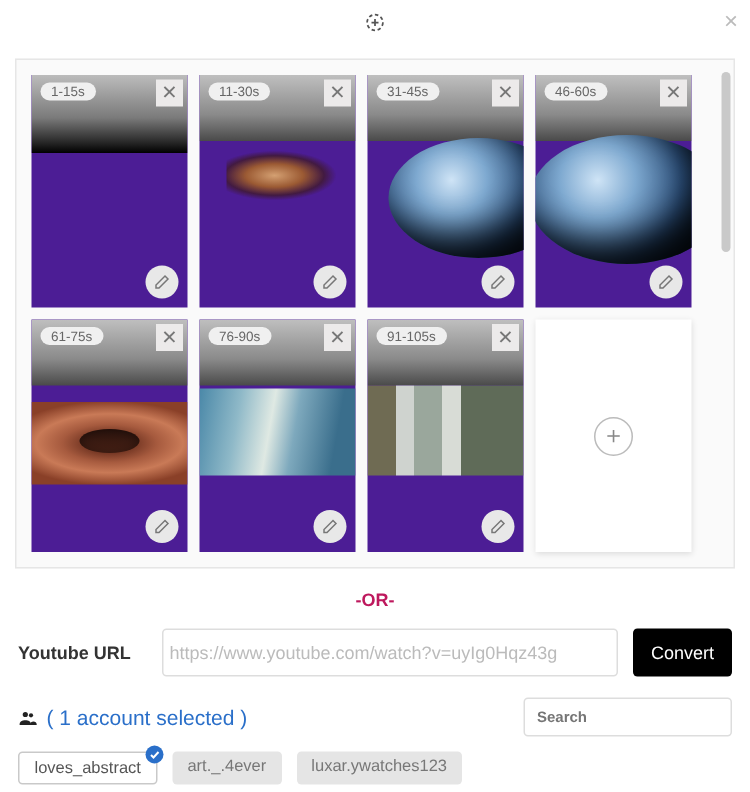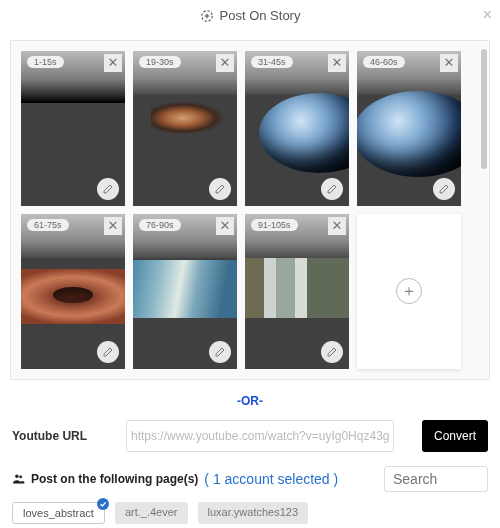--- a/index.html
+++ b/index.html
@@ -56,21 +56,21 @@
   .grid {
     display: flex;
     flex-wrap: wrap;
     gap: 8px;
     padding-right: 14px;
   }
   .clip {
     width: 104px;
     height: 155px;
     position: relative;
-    background: #404040;
+    background: #4c1d95;
     overflow: hidden;
   }
   .clip .badge {
     position: absolute;
     top: 5px;
     left: 6px;
     background: #f0f0f0;
     color: #666;
     font-size: 9px;
     padding: 1px 7px;
@@ -151,38 +151,38 @@
     background: #fff;
     box-shadow: 0 1px 4px rgba(0,0,0,.12);
     display:flex; align-items:center; justify-content:center;
     cursor:pointer;
   }
   .add-card .plus {
     width:26px; height:26px; border:1px solid #bbb; border-radius:50%;
     display:flex; align-items:center; justify-content:center;
     color:#888; font-size:16px; line-height:1;
   }
-  .or-sep { text-align:center; padding: 14px 0 8px; font-size:12px; color:#1d4ed8; font-weight:600; }
-  .row { display:flex; align-items:center; gap:28px; padding: 4px 12px; }
+  .or-sep { text-align:center; padding: 14px 0 8px; font-size:12px; color:#be185d; font-weight:600; }
+  .row { display:flex; align-items:center; gap:10px; padding: 4px 12px; }
   .row .lbl { width: 86px; font-size:12px; font-weight:600; color:#333; }
   .row input[type=text].url {
     flex:1; height:32px; border:1px solid #ddd; border-radius:3px;
     padding:0 4px; font-size:12px; color:#555; background:#fff;
   }
   .row input::placeholder { color:#bbb; }
   .btn-convert {
     height:32px; padding:0 12px; background:#000000; color:#fff;
     border:none; border-radius:3px; font-size:12px; cursor:pointer;
   }
   .pagesrow { display:flex; align-items:center; padding: 10px 12px 6px; gap:8px; }
   .pagesrow .lead { font-size:12px; font-weight:700; color:#222; display:flex; align-items:center; gap:6px;}
   .pagesrow .sel { font-size:14px; color:#2a6fc9; font-weight:400; }
   .pagesrow .search {
-    margin-left:auto; width:104px; height:26px; border:1px solid #ddd; border-radius:3px;
-    padding:0 8px; font-size:14px;
+    margin-left:auto; width:139px; height:26px; border:1px solid #ddd; border-radius:3px;
+    padding:0 8px; font-size:10px;font-weight:bold;
   }
   .chips { display:flex; gap:10px; padding: 4px 12px 14px; flex-wrap:wrap; }
   .chip {
     position:relative; padding:4px 10px; border-radius:3px; font-size:11px; color:#777;
     background:#e5e5e5; cursor:pointer;
   }
   .chip.selected {
     background:#fff; border:1px solid #c9c9c9; color:#555;
   }
   .chip.selected .tick{
@@ -196,21 +196,20 @@
 
 <div class="header">
   <span class="title-wrap">
     <span>
       <svg width="14" height="14" viewBox="0 0 24 24" fill="none" stroke="#555" stroke-width="2">
         <circle cx="12" cy="12" r="9" stroke-dasharray="4 3"></circle>
         <line x1="12" y1="8" x2="12" y2="16"></line>
         <line x1="8" y1="12" x2="16" y2="12"></line>
       </svg>
     </span>
-    <span>Post On Story</span>
   </span>
   <span class="close">×</span>
 </div>
 
 <div class="panel">
   <div class="grid">
 
     <div class="clip">
       <div class="thumb art1">
           <div class="sky"></div>
@@ -222,21 +221,21 @@
             <path d="M4 20h4L20 8l-4-4L4 16v4z"></path>
           </svg>
       </span>
     </div>
 
     <div class="clip">
       <div class="thumb art2">
           <div class="sky"></div>
           <div class="cloud"></div>
         </div>
-      <span class="badge">19-30s</span>
+      <span class="badge">11-30s</span>
       <span class="remove">✕</span>
       <span class="edit">
         <svg width="12" height="12" viewBox="0 0 24 24" fill="none" stroke="#777" stroke-width="2">
             <path d="M4 20h4L20 8l-4-4L4 16v4z"></path>
           </svg>
       </span>
     </div>
 
     <div class="clip">
       <div class="thumb art3">
@@ -329,21 +328,20 @@
 <div class="pagesrow">
   <span class="lead">
     <span>
       <svg width="13" height="13" viewBox="0 0 24 24" fill="#222">
           <circle cx="9" cy="8" r="3.2"></circle>
           <circle cx="16" cy="9" r="2.6"></circle>
           <path d="M2 20c0-3.3 3.1-5 7-5s7 1.7 7 5v1H2z"></path>
           <path d="M15 20c0-2.1 1.8-3.5 4-3.5s4 1.4 4 3.5v1h-8z"></path>
         </svg>
     </span>
-    <span>Post on the following page(s)</span>
     <span class="sel">( 1 account selected )</span>
   </span>
   <input type="text" class="search" placeholder="Search" style="">
 </div>
 
 <div class="chips">
   <span class="chip selected">
     <span>loves_abstract</span>
     <span class="tick">
       <svg width="8" height="8" viewBox="0 0 24 24" fill="none" stroke="#fff" stroke-width="4">

